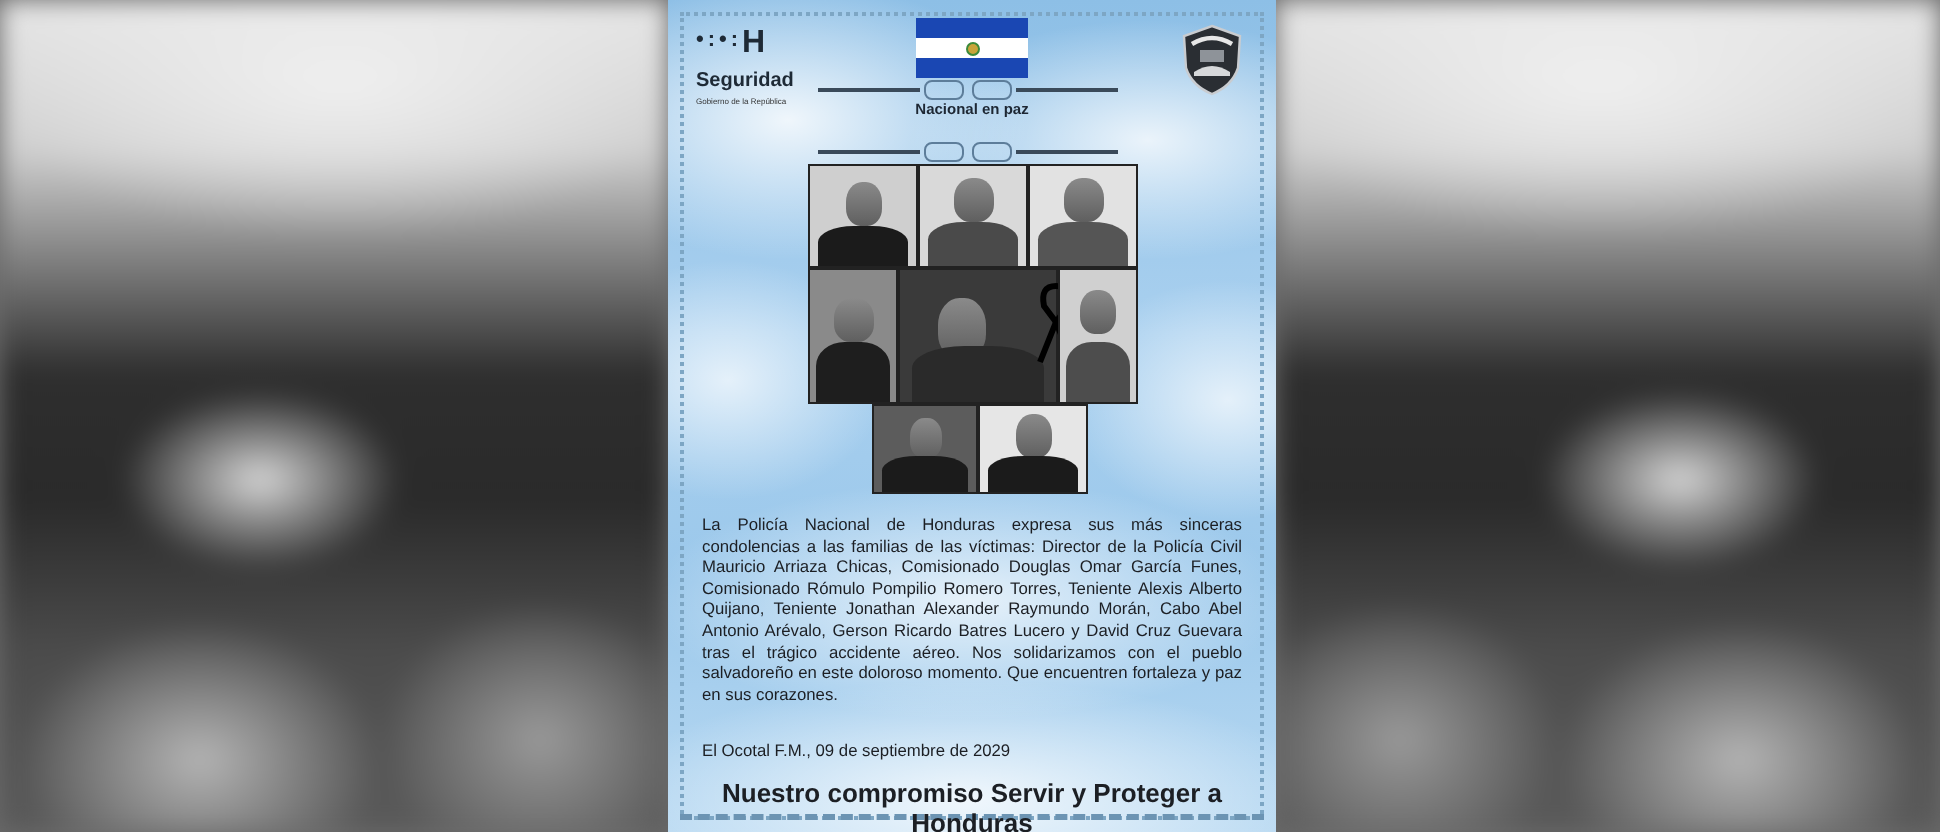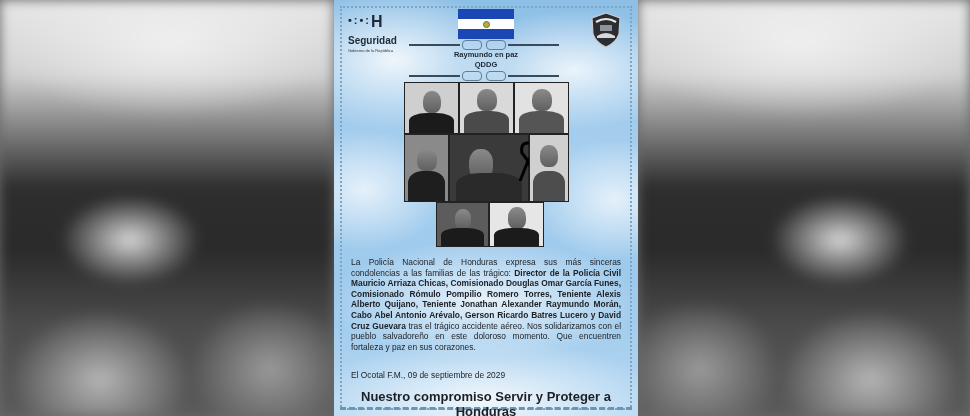--- a/index.html
+++ b/index.html
@@ -75,21 +75,21 @@
   .ph .face { position:absolute; left:50%; transform:translateX(-50%); border-radius:45% 45% 40% 40%; background:linear-gradient(180deg,#8a8a8a,#5f5f5f); }
   .ph .body { position:absolute; left:8%; right:8%; bottom:0; border-radius:40% 40% 0 0; }
   .ph .bg { position:absolute; inset:0; }
 
   .ribbon { position:absolute; left:114px; top:57px; width:20px; height:44px; }
 
   .text-block {
     position:absolute; left:17px; width:270px; top:257px;
     font-size:8.4px; line-height:10.6px; color:#1c1f24; text-align:justify;
   }
-  .text-block b { font-weight:700; }
+  .text-block b { font-weight:400; }
   .date { position:absolute; left:17px; top:370px; font-size:8.4px; color:#1c1f24; }
   .motto { position:absolute; left:0; width:100%; text-align:center; top:389px; font-size:13px; font-weight:700; color:#1c1f24; }
 </style>
 </head>
 <body>
 
 <div class="bg-blur bg-left"></div>
 <div class="bg-blur bg-right"></div>
 
 <div class="poster">
@@ -117,22 +117,21 @@
     <path d="M7 24 Q16 18 25 24 L25 26 L7 26 Z" fill="#d6d8da"></path>
   </svg>
 
   <div class="divider div-top">
     <div class="line"></div>
       <div class="orn"></div>
       <div class="orn"></div>
       <div class="line"></div>
   </div>
   <div class="rest">
-    <div>Raymundo en paz</div>
-    <div>QDDG</div>
+    <div>Nacional en paz</div>
   </div>
   <div class="divider div-bot">
     <div class="line"></div>
       <div class="orn"></div>
       <div class="orn"></div>
       <div class="line"></div>
   </div>
 
   <div class="photos">
 
@@ -178,19 +177,19 @@
       <div class="body" style="height:18px;background:#1b1b1b"></div>
     </div>
     <div class="ph" style="left:85px;top:120px;width:55px;height:45px;">
       <div class="bg" style="background:#e6e6e6"></div>
       <div class="face" style="top:4px;width:18px;height:22px;"></div>
       <div class="body" style="height:18px;background:#1b1b1b"></div>
     </div>
   </div>
 
   <div class="text-block">
-    <span>La Policía Nacional de Honduras expresa sus más sinceras condolencias a las familias de las trágico:</span>
+    <span>La Policía Nacional de Honduras expresa sus más sinceras condolencias a las familias de las víctimas:</span>
     <b>Director de la Policía Civil Mauricio Arriaza Chicas, Comisionado Douglas Omar García Funes, Comisionado Rómulo Pompilio Romero Torres, Teniente Alexis Alberto Quijano, Teniente Jonathan Alexander Raymundo Morán, Cabo Abel Antonio Arévalo, Gerson Ricardo Batres Lucero y David Cruz Guevara</b><span> tras el trágico accidente aéreo. Nos solidarizamos con el pueblo salvadoreño en este doloroso momento. Que encuentren fortaleza y paz en sus corazones.</span>
   </div>
 
   <div class="date">El Ocotal F.M., 09 de septiembre de 2029</div>
   <div class="motto">Nuestro compromiso Servir y Proteger a Honduras</div>
 </div>
 
 </body></html>

